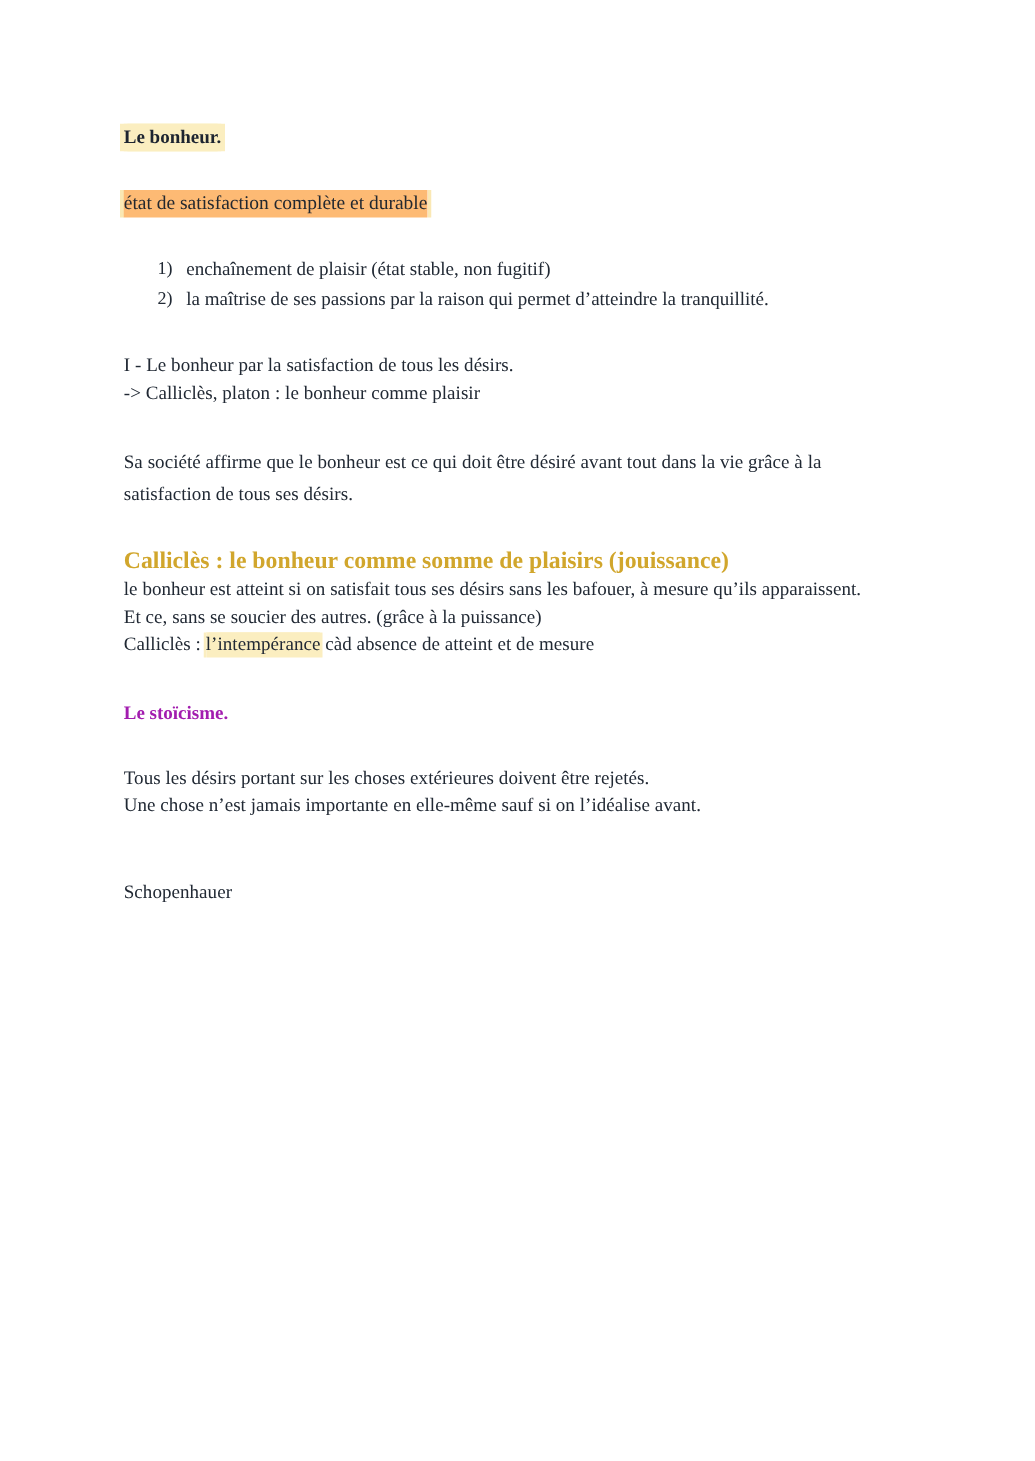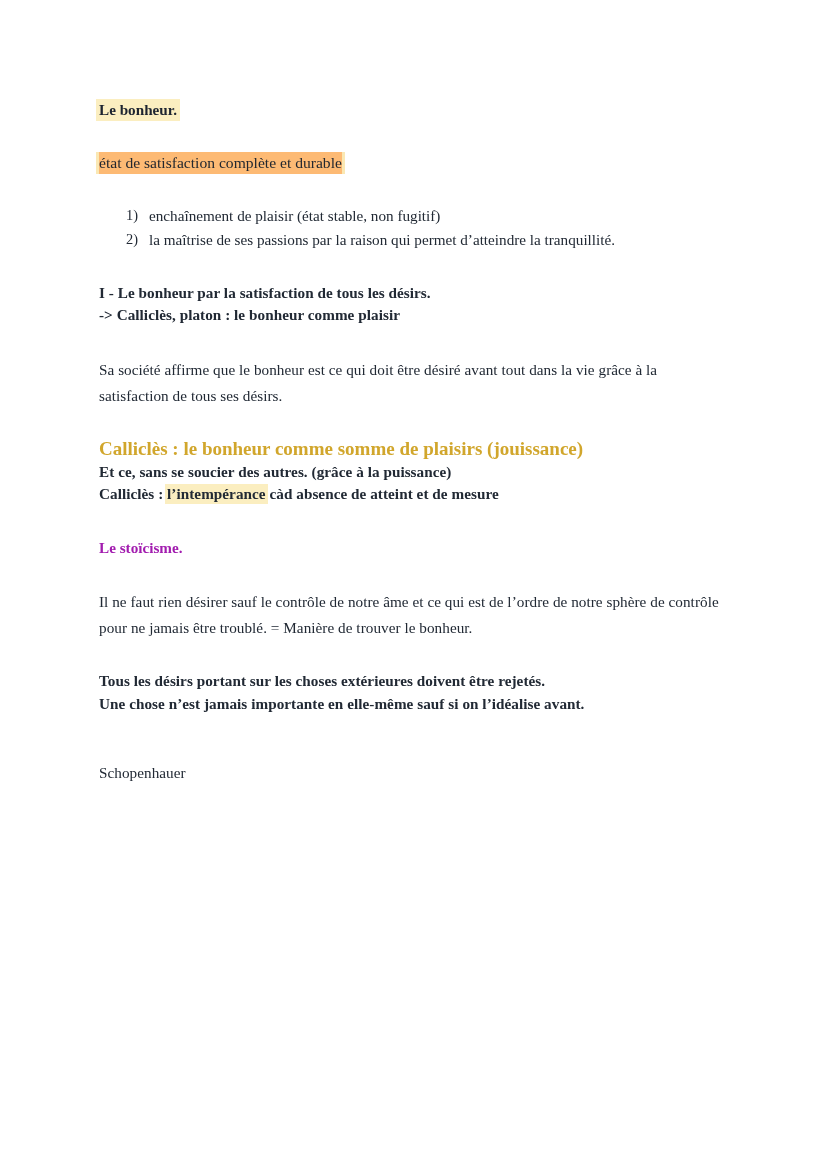--- a/index.html
+++ b/index.html
@@ -130,21 +130,21 @@
 
   .head-pink {
     font-size: 15.2px;
     line-height: 22px;
     font-weight: 700;
     color: #a21caf;
   }
 
   .wrap-wide { line-height: 25.5px; }
 
-  .line-tight { line-height: 22.3px; font-weight: bold; }
+  .line-tight { line-height: 22.3px; }
 </style>
 </head>
 <body>
 
 <div class="page">
   <div class="content">
 
     <div class="row-title">
       <span class="hl-title">Le bonheur.</span>
     </div>
@@ -169,32 +169,30 @@
       <span class="line">-&gt; Calliclès, platon : le bonheur comme plaisir</span>
     </div>
 
     <div class="block p-societe wrap-wide">
       <span>Sa société affirme que le bonheur est ce qui doit être désiré avant tout dans la vie grâce à la satisfaction de tous ses désirs.</span>
     </div>
 
     <div class="p-callicles">
       <div class="head-gold">Calliclès : le bonheur comme somme de plaisirs (jouissance)</div>
       <div class="block line-tight">
+        <span class="line">le bonheur est atteint si on satisfait tous ses désirs sans les bafouer, à mesure qu’ils apparaissent.</span>
         <span class="line">Et ce, sans se soucier des autres. (grâce à la puissance)</span>
         <span class="line"><span>Calliclès : </span><span class="hl-inline">l’intempérance</span><span> càd absence de atteint et de mesure</span></span>
       </div>
     </div>
 
     <div class="p-stoic-head">
       <span class="head-pink">Le stoïcisme.</span>
     </div>
 
-    <div class="block p-stoic-body wrap-wide">
-      <span>Il ne faut rien désirer sauf le contrôle de notre âme et ce qui est de l’ordre de notre sphère de contrôle pour ne jamais être troublé. = Manière de trouver le bonheur.</span>
-    </div>
 
     <div class="block p-desirs line-tight">
       <span class="line">Tous les désirs portant sur les choses extérieures doivent être rejetés.</span>
       <span class="line">Une chose n’est jamais importante en elle-même sauf si on l’idéalise avant.</span>
     </div>
 
     <div class="block p-schopen">
       <span>Schopenhauer</span>
     </div>
 

